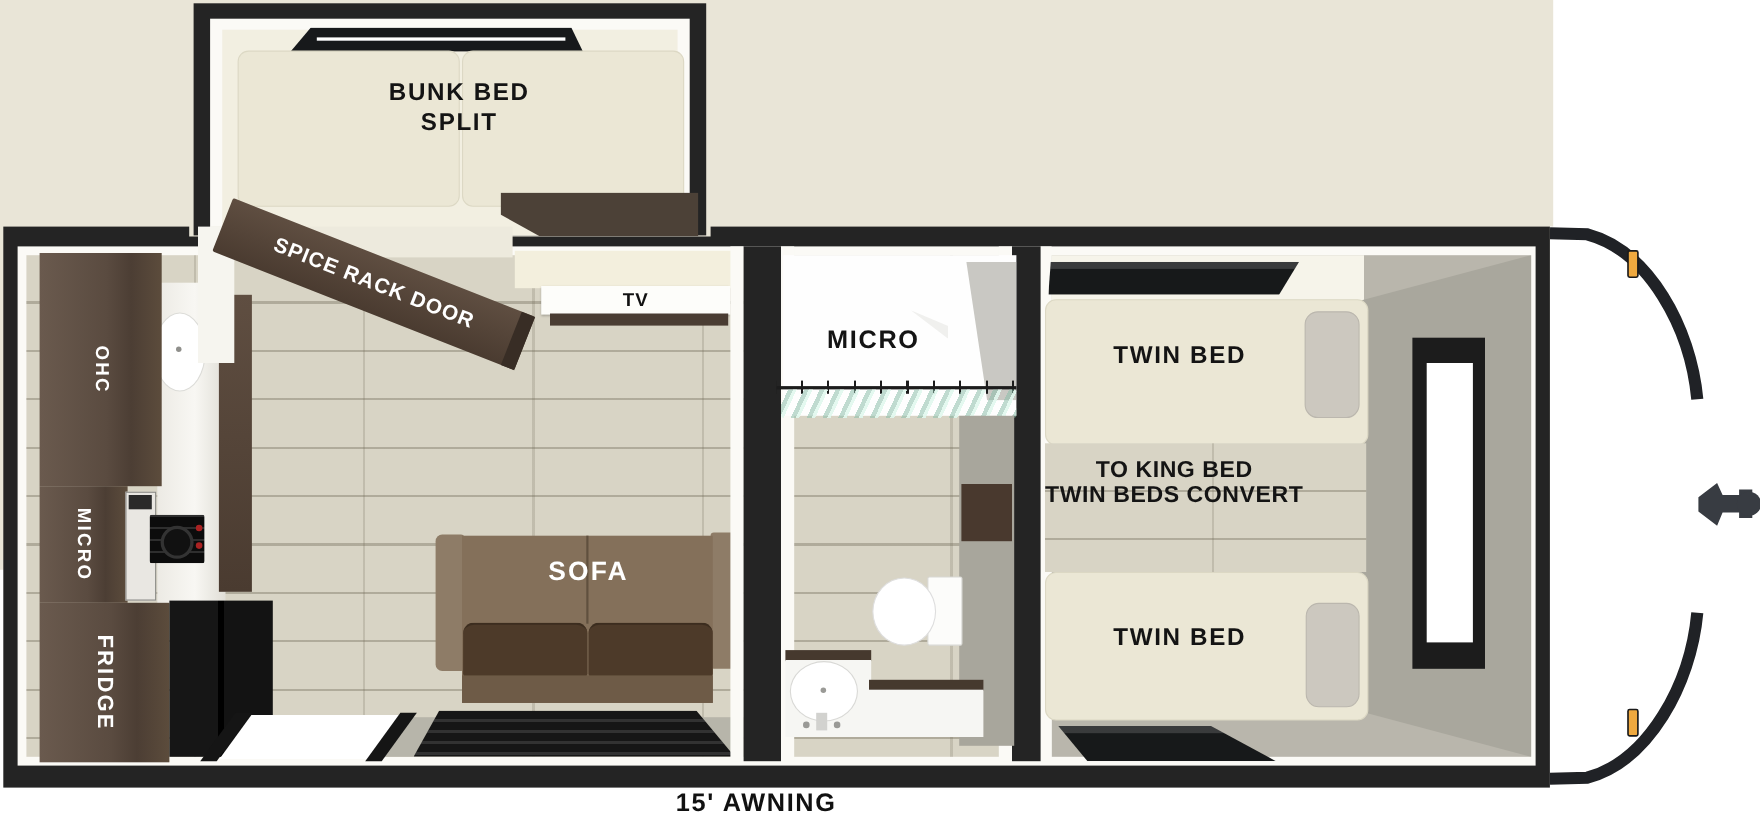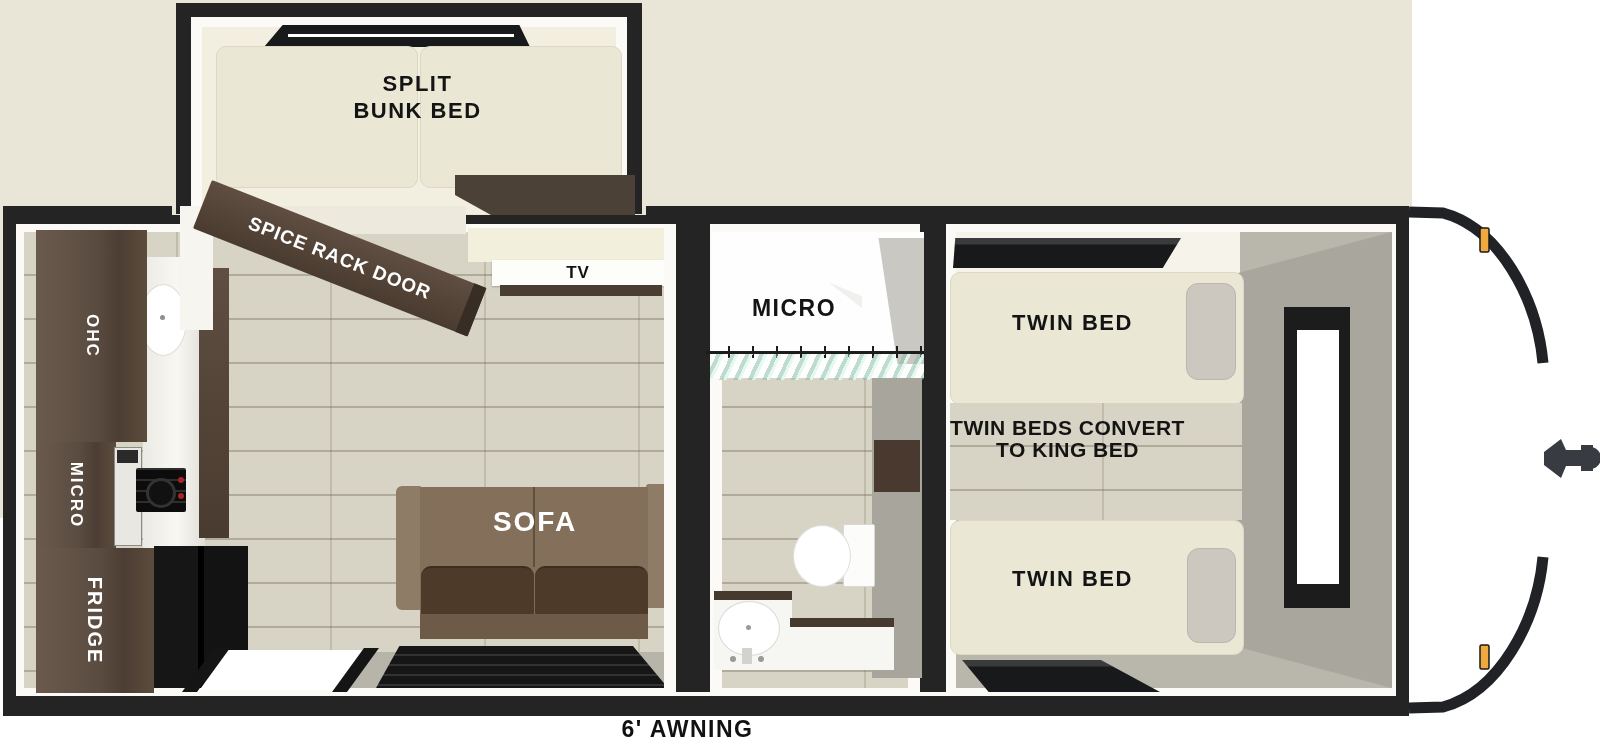--- a/index.html
+++ b/index.html
@@ -82,21 +82,21 @@
   .entry-frame-l{left:198px;top:648px;width:15px;height:44px;background:#151515;transform:skewX(-36deg);}
   .entry-frame-r{left:348px;top:648px;width:15px;height:44px;background:#151515;transform:skewX(-36deg);}
   .sofa-arm-l{left:396px;top:486px;width:26px;height:124px;background:#8e7c67;border-radius:6px 3px 3px 6px;}
   .sofa-arm-r{left:646px;top:484px;width:26px;height:124px;background:#8e7c67;border-radius:3px 6px 6px 3px;}
   .sofa-back{left:420px;top:487px;width:228px;height:152px;
              background:linear-gradient(180deg,#84705a 0 55%,#7a6753 100%);}
   .sofa-back:after{content:"";position:absolute;left:113px;top:0;width:2px;height:80px;background:#60503e;}
   .sofa-seat-l{left:421px;top:566px;width:113px;height:48px;background:#4d3a29;border-radius:10px 10px 4px 4px;border-top:2px solid #3c2d1f;}
   .sofa-seat-r{left:535px;top:566px;width:113px;height:48px;background:#4d3a29;border-radius:10px 10px 4px 4px;border-top:2px solid #3c2d1f;}
   .sofa-front{left:420px;top:614px;width:228px;height:25px;background:#6e5b47;}
-  .lbl-sofa{left:440px;top:506px;width:190px;font-size:28px;color:#fff;letter-spacing:2px;}
+  .lbl-sofa{left:440px;top:506px;width:190px;font-size:24px;color:#fff;letter-spacing:2px;}
   .rug{left:376px;top:646px;width:292px;height:42px;background:#161616;
        background-image:repeating-linear-gradient(180deg,rgba(255,255,255,0) 0 8px,rgba(255,255,255,.12) 8px 10px);
        clip-path:polygon(8% 0,88% 0,100% 100%,0 100%);}
 
   
   .shower{left:712px;top:232px;width:212px;height:146px;background:#fefefe;}
   .shower-wedge{left:854px;top:238px;width:70px;height:126px;background:#c9c8c3;
                 clip-path:polygon(35% 0,100% 0,100% 100%,62% 100%);}
   .shower-shelf{left:828px;top:282px;width:34px;height:26px;background:#f0f0ee;
                 clip-path:polygon(0 0,100% 55%,100% 100%);}
@@ -228,54 +228,54 @@
   <div class="abs bed-ceiling"></div>
   <div class="abs bed-wall-right"></div>
   <div class="abs bed-window"></div>
   <div class="abs bed-window-glass"></div>
   <div class="abs vent-top"></div>
   <div class="abs mattress-top"></div>
   <div class="abs pillow-top"></div>
   <div class="lbl lbl-twin-top">TWIN BED</div>
   <div class="abs bed-wood-strip wood-floor"></div>
   <div class="lbl lbl-convert">
+    <div>TO KING BED</div>
     <div>TWIN BEDS CONVERT</div>
-    <div>TO KING BED</div>
   </div>
   <div class="abs mattress-bottom"></div>
   <div class="abs pillow-bottom"></div>
   <div class="lbl lbl-twin-bottom">TWIN BED</div>
   <div class="abs vent-bottom"></div>
 
   <div class="abs so-cream"></div>
   <div class="abs so-black"></div>
   <div class="abs so-lining"></div>
   <div class="abs so-interior"></div>
   <div class="abs so-opening-patch"></div>
   <div class="abs so-left-wall-patch"></div>
   <div class="abs so-window"></div>
   <div class="abs so-window-slit"></div>
   <div class="abs so-mat-l"></div>
   <div class="abs so-mat-r"></div>
   <div class="lbl lbl-bunk">
+    <div>BUNK BED</div>
     <div>SPLIT</div>
-    <div>BUNK BED</div>
   </div>
   <div class="abs so-tv-cab"></div>
   <div class="abs spice-door wood-dark">
     <span class="lbl-spice">SPICE RACK DOOR</span>
   </div>
 
   <svg class="abs nose-svg" width="191" height="526" viewBox="0 0 191 526">
     <path d="M0,8 L30,10 C95,26 136,108 139,210 L139,316 C136,418 95,500 30,516 L0,518 Z" fill="#ffffff"></path>
     <path d="M0,14 L34,15 C90,30 128,100 134,165" stroke="#202226" stroke-width="11" fill="none"></path>
     <path d="M0,510 L34,509 C90,494 128,424 134,359" stroke="#202226" stroke-width="11" fill="none"></path>
     <rect x="71" y="30" width="9" height="24" rx="1.5" fill="#efa93f" stroke="#1a1a1a" stroke-width="1.5"></rect>
     <rect x="71" y="447" width="9" height="24" rx="1.5" fill="#efa93f" stroke="#1a1a1a" stroke-width="1.5"></rect>
     <g>
       <polygon points="135,254 152,241 157,252 172,252 172,247 184,247 184,273 172,273 172,268 157,268 152,280 135,267" fill="#383c42"></polygon>
       <circle cx="181" cy="260" r="11" fill="#383c42"></circle>
     </g>
   </svg>
 
-  <div class="lbl lbl-awning">6' AWNING</div>
+  <div class="lbl lbl-awning">15' AWNING</div>
 
 </div>
 
 </body></html>

